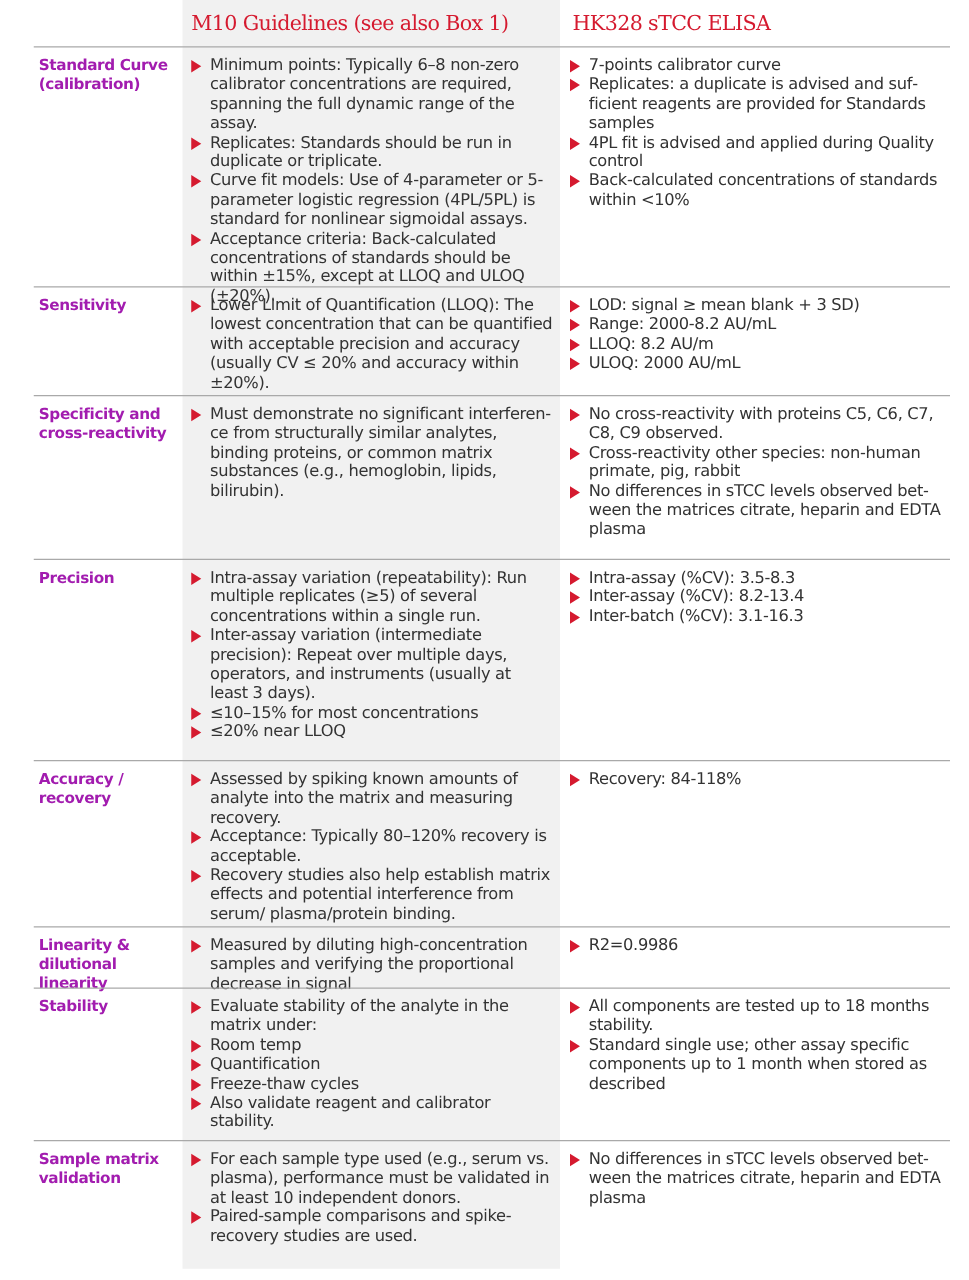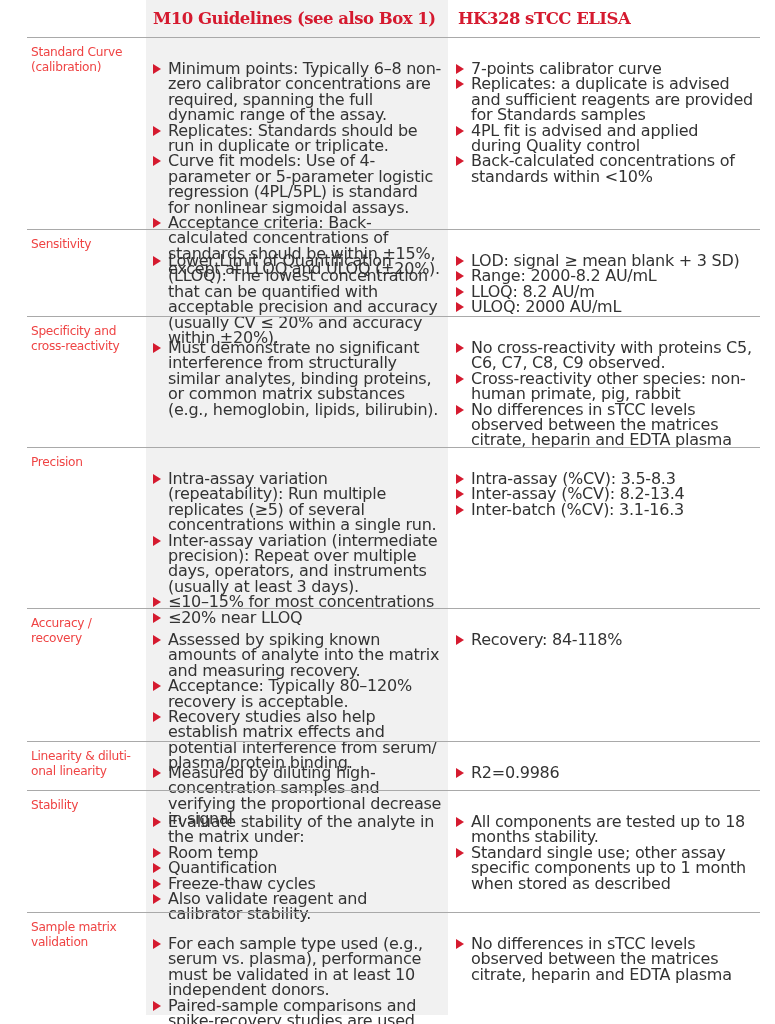--- a/index.html
+++ b/index.html
@@ -1,25 +1,25 @@
 <!DOCTYPE html>
 <html><head>
   <meta charset="utf-8">
   <style>
     * { margin: 0; padding: 0; box-sizing: border-box; }
     html, body { width: 775px; height: 1024px; background: #ffffff; overflow: hidden; }
     body { position: relative; font-family: "DejaVu Sans", sans-serif; color: #2b2b2b; }
     .gray-col { position: absolute; left: 146px; top: 0; width: 302px; height: 1015px; background: #f1f1f1; }
-    .hdr { position: absolute; top: 9px; font-family: "DejaVu Serif", serif; font-weight: bold; font-size: 16.5px; color: #d51a2f; letter-spacing: -0.5px; }
+    .hdr { position: absolute; top: 9px; font-family: "DejaVu Serif", serif; font-weight: normal; font-size: 16.5px; color: #d51a2f; letter-spacing: -0.5px; }
     .hdr.c1 { left: 153px; }
     .hdr.c2 { left: 458px; }
     .rule { position: absolute; left: 27px; width: 733px; height: 0; border-top: 1.5px solid #a9a9a9; }
     .row { position: absolute; left: 0; width: 775px; }
-    .label { position: absolute; left: 31px; top: 0; width: 110px; font-weight: normal; font-size: 12.2px; line-height: 15px; color: #ef4444; letter-spacing: -0.3px; }
-    .cell { position: absolute; top: 16px; font-size: 16px; line-height: 15.4px; color: #333333; letter-spacing: -0.25px; }
+    .label { position: absolute; left: 31px; top: 0; width: 110px; font-weight: bold; font-size: 12.2px; line-height: 15px; color: #a21caf; letter-spacing: -0.3px; }
+    .cell { position: absolute; top: 0; font-size: 13px; line-height: 15.4px; color: #333333; letter-spacing: -0.25px; }
     .cell.c1 { left: 150px; width: 292px; }
     .cell.c2 { left: 453px; width: 300px; }
     .item { position: relative; padding-left: 18px; }
     .bullet { position: absolute; left: 3px; top: 3px; width: 0; height: 0; border-top: 5.5px solid transparent; border-bottom: 5.5px solid transparent; border-left: 8px solid #d51a2f; }
   </style>
 </head>
 <body>
 
 <div class="gray-col"></div>
 

